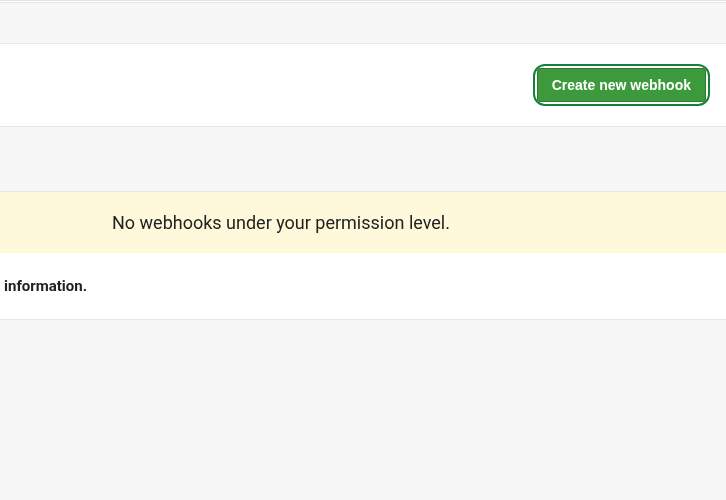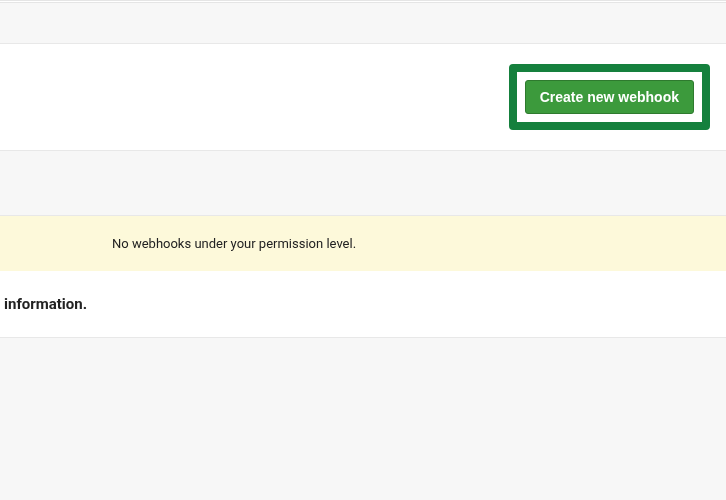--- a/index.html
+++ b/index.html
@@ -26,23 +26,23 @@
     .header-panel {
       background: #fff;
       border-top: 1px solid #e8e8e8;
       border-bottom: 1px solid #e8e8e8;
       display: flex;
       justify-content: flex-end;
       align-items: center;
       padding: 20px 16px;
     }
     .create-button-wrap {
-      border: 8px solid #15803d;
-      border-radius: 4px;
-      padding: 8px;
+      border: 2px solid #15803d;
+      border-radius: 12px;
+      padding: 2px;
       display: inline-block;
     }
     .create-button {
       background: #3c9a3c;
       color: #fff;
       border: 1px solid #2e7a2e;
       border-radius: 3px;
       padding: 8px 14px;
       font-size: 14px;
       font-weight: 600;
@@ -55,21 +55,21 @@
       border-bottom: 1px solid #e8e8e8;
       margin-top: 64px;
       padding-bottom: 24px;
     }
     .notice-banner {
       background: #fdf9da;
       padding: 20px 0;
       text-align: left;
     }
     .notice-text {
-      font-size: 13px;
+      font-size: 18px;
       color: #222;
       margin-left: 112px;
     }
     .info-line {
       font-size: 15px;
       color: #222;
       margin: 24px 0 0 4px;
       font-weight: bold;
     }
   </style>

